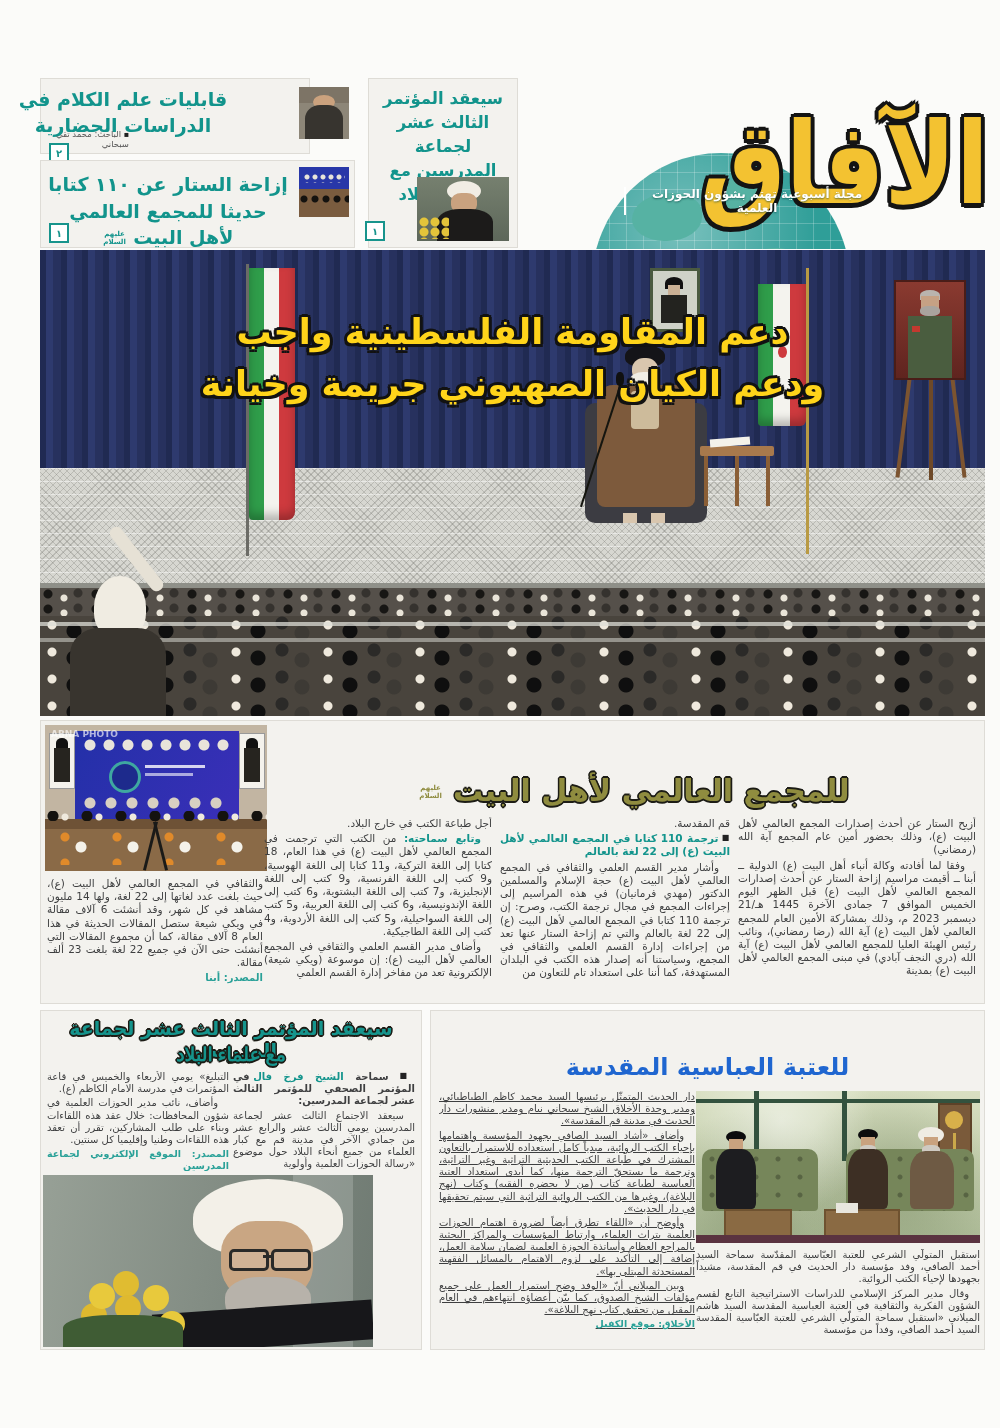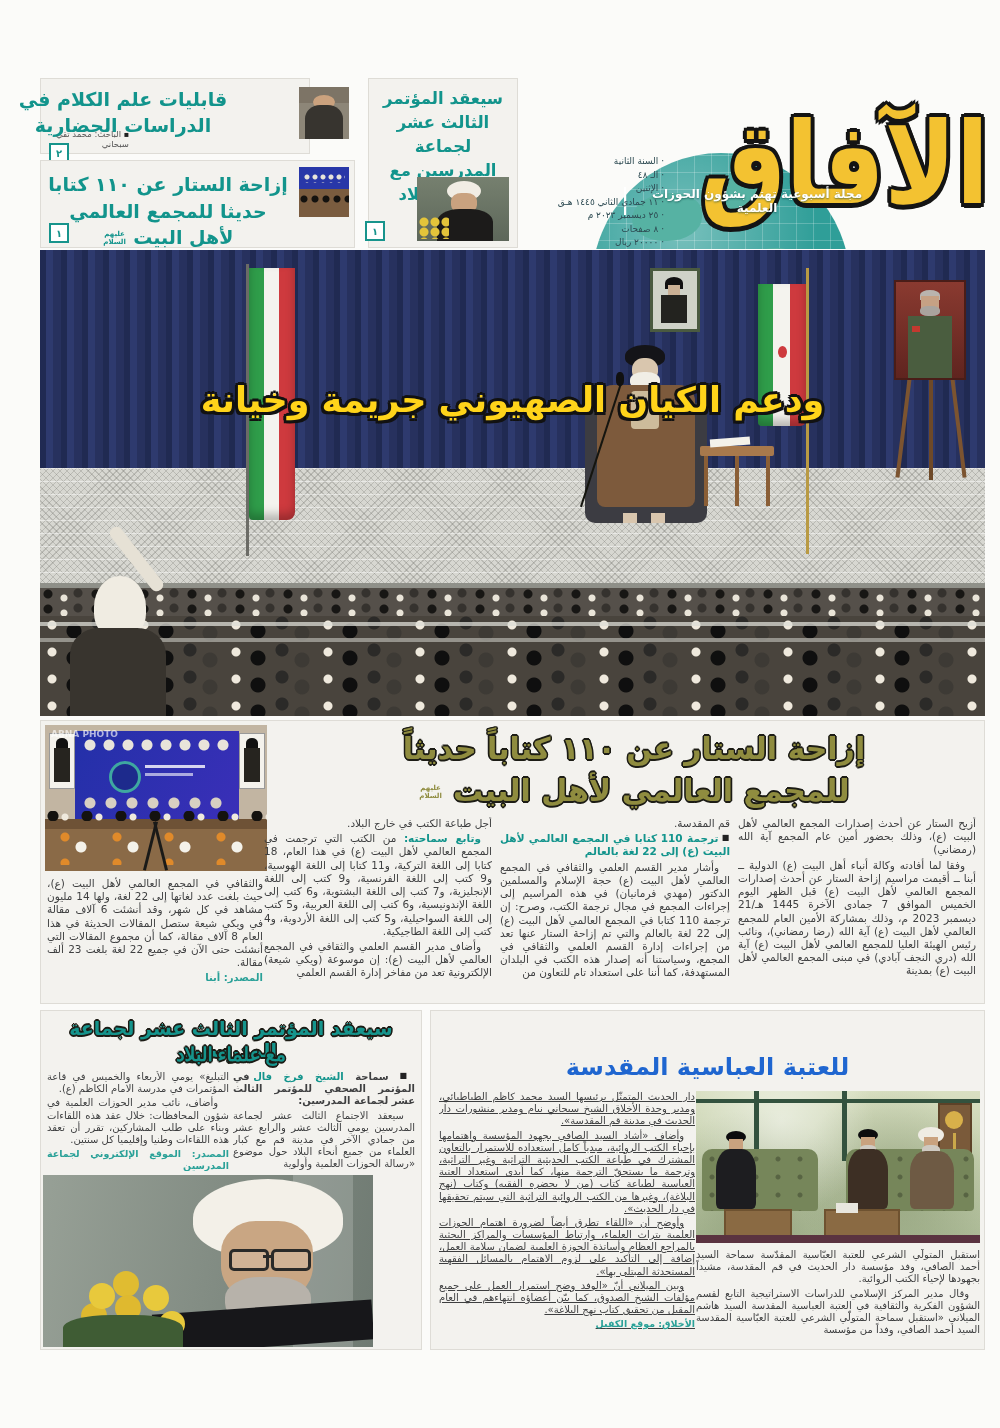--- a/index.html
+++ b/index.html
@@ -59,29 +59,20 @@
   <div class="abs" style="left:520px;top:75px;width:465px;height:174px;overflow:hidden;">
     <div class="abs globe" style="left:72px;top:78px;width:258px;height:258px;">
       <div class="blob" style="left:40px;top:40px;width:70px;height:48px;"></div>
       <div class="blob" style="left:120px;top:26px;width:55px;height:34px;"></div>
 
       <div class="blob" style="left:150px;top:95px;width:60px;height:42px;"></div>
     </div>
     <div class="abs" style="right:-4px;top:2px;font-size:96px;font-weight:bold;color:#f3c231;line-height:1.55;transform:scaleY(1.18);transform-origin:top right;
                 text-shadow:-3px -3px 0 #141414,3px -3px 0 #141414,-3px 3px 0 #141414,3px 3px 0 #141414,0 4px 0 #141414,0 -4px 0 #141414,4px 0 0 #141414,-4px 0 0 #141414;">الآفاق</div>
     <div class="abs" style="left:104px;top:112px;width:250px;color:#ffffff;font-size:12px;font-weight:bold;text-align:center;border-left:2px solid #fff;padding-left:6px;text-shadow:0 1px 2px rgba(0,60,60,.6);">مجلة أسبوعية تهتم بشؤون الحوزات العلمية</div>
-    <ul class="abs" style="left:4px;top:80px;width:140px;margin:0;padding:0;list-style:none;text-align:right;direction:rtl;">
-      <li class="info-li" style="font-size:9px;color:#2d4a52;line-height:1.5;">السنة الثانية</li>
-      <li class="info-li" style="font-size:9px;color:#2d4a52;line-height:1.5;">الـ ٤٨</li>
-      <li class="info-li" style="font-size:9px;color:#2d4a52;line-height:1.5;">الإثنين</li>
-      <li class="info-li" style="font-size:9px;color:#2d4a52;line-height:1.5;">١١ جمادي الثاني ١٤٤٥ هـق</li>
-      <li class="info-li" style="font-size:9px;color:#2d4a52;line-height:1.5;">٢٥ ديسمبر ٢٠٢٣ م</li>
-      <li class="info-li" style="font-size:9px;color:#2d4a52;line-height:1.5;">٨ صفحات</li>
-      <li class="info-li" style="font-size:9px;color:#2d4a52;line-height:1.5;">٢٠٠٠٠ ريال</li>
-    </ul>
   </div>
 
   <div class="abs panel" style="left:40px;top:78px;width:270px;height:76px;">
     <div class="abs" style="right:66px;top:8px;width:240px;font-size:19px;font-weight:bold;color:#12948c;text-align:center;line-height:1.35;">قابليات علم الكلام في الدراسات الحضارية</div>
     <div class="abs" style="left:258px;top:8px;width:50px;height:52px;background:linear-gradient(#7d7466 0 30%,#8d8678 30% 100%);overflow:hidden;">
       <div class="abs" style="left:14px;top:8px;width:22px;height:14px;background:#cba27e;border-radius:50%;"></div>
       <div class="abs" style="left:6px;top:18px;width:38px;height:34px;background:#37342f;border-radius:40% 40% 0 0;"></div>
     </div>
     <div class="abs byline" style="right:180px;bottom:4px;font-size:8.5px;color:#555;">الباحث: محمد تقي سبحاني</div>
     <div class="badge" style="left:8px;bottom:-10px;">٢</div>
@@ -162,21 +153,22 @@
       <div class="abs" style="left:66px;top:10px;width:4px;height:50px;background:#8a5e36;"></div>
       <div class="abs" style="left:35px;top:10px;width:4px;height:50px;background:#8a5e36;"></div>
     </div>
 
     <div class="abs" style="left:20px;top:270px;width:140px;height:196px;">
       <div class="abs" style="left:70px;top:0;width:13px;height:78px;background:#e6e1d5;transform:rotate(-38deg);border-radius:6px;"></div>
       <div class="abs" style="left:34px;top:56px;width:52px;height:62px;background:#f0ece2;border-radius:50% 50% 40% 40%;"></div>
       <div class="abs" style="left:10px;top:108px;width:96px;height:88px;background:#38342e;border-radius:30% 30% 0 0;"></div>
     </div>
 
-    <div class="abs hl-center o2" style="top:130px;font-size:35px;color:#ffd41a;z-index:5;">ودعم الكيان الصهيوني جريمة وخيانة</div>
+    <div class="abs hl-center o2" style="top:62px;font-size:35px;color:#ffd41a;z-index:5;">دعم المقاومة الفلسطينية واجب</div>
+    <div class="abs hl-center o2" style="top:114px;font-size:35px;color:#ffd41a;z-index:5;">ودعم الكيان الصهيوني جريمة وخيانة</div>
   </div>
 
   <div class="abs panel" style="left:40px;top:720px;width:945px;height:284px;">
     <div class="abs" style="left:4px;top:4px;width:222px;height:146px;background:#c2b5a2;overflow:hidden;">
       <div class="abs" style="left:30px;top:6px;width:164px;height:88px;background:linear-gradient(120deg,#2330a8,#3a2fb8);">
         <div class="abs" style="left:8px;top:6px;width:148px;height:18px;background-image:radial-gradient(circle at 7px 8px,#e8e4da 5px,transparent 6px);background-size:19px 18px;"></div>
         <div class="abs" style="left:34px;top:30px;width:26px;height:26px;border:3px solid #3fa8a0;border-radius:50%;background:#1d2a8c;"></div>
         <div class="abs" style="left:70px;top:34px;width:60px;height:3px;background:rgba(255,255,255,.8);"></div>
         <div class="abs" style="left:70px;top:42px;width:48px;height:3px;background:rgba(255,255,255,.6);"></div>
         <div class="abs" style="left:8px;top:64px;width:148px;height:16px;background-image:radial-gradient(circle at 7px 8px,#d8d0c2 5px,transparent 6px);background-size:21px 16px;"></div>
@@ -191,21 +183,20 @@
       </div>
       <div class="abs" style="left:0;top:94px;width:222px;height:52px;background:#8a6a47;"></div>
       <div class="abs" style="left:0;top:94px;width:222px;height:10px;background:#6e5236;"></div>
       <div class="abs" style="left:0;top:86px;width:222px;height:10px;background-image:radial-gradient(circle at 8px 5px,#14120f 5px,transparent 6px),radial-gradient(circle at 20px 6px,#efe9dd 3px,transparent 4px);background-size:34px 10px;"></div>
       <div class="abs" style="left:10px;top:104px;width:200px;height:36px;background-image:radial-gradient(circle at 10px 8px,#e08a2a 4px,transparent 5px),radial-gradient(circle at 26px 18px,#f4f2ea 5px,transparent 6px);background-size:52px 26px;"></div>
       <div class="abs" style="left:104px;top:96px;width:3px;height:50px;background:#1a1a18;transform:rotate(14deg);"></div>
       <div class="abs" style="left:114px;top:96px;width:3px;height:50px;background:#1a1a18;transform:rotate(-14deg);"></div>
       <div class="abs" style="left:6px;top:4px;color:rgba(255,255,255,.65);font-size:9px;font-weight:bold;direction:ltr;">ABNA PHOTO</div>
     </div>
 
-    <div class="abs hl-center o1" style="right:0;top:10px;width:700px;font-size:30px;color:#8f8c3f;">إزاحة الستار عن ١١٠ كتاباً حديثاً</div>
     <div class="abs hl-center" style="right:0;top:52px;width:700px;font-size:30px;color:#8f8c3f;font-weight:bold;">
       <span class="o1">للمجمع العالمي لأهل البيت</span>
       <span class="honor" style="color:#8f8c3f;">عليهم السلام</span>
     </div>
 
     <div class="abs body-txt" style="right:8px;top:96px;width:238px;height:180px;font-size:10.5px;line-height:1.26;overflow:hidden;">
       <p class="noindent">أزيح الستار عن أحدث إصدارات المجمع العالمي لأهل البيت (ع)، وذلك بحضور أمين عام المجمع آية الله (رمضاني)</p>
       <p>وفقا لما أفادته وكالة أنباء أهل البيت (ع) الدولية ــ أبنا ــ أقيمت مراسيم إزاحة الستار عن أحدث إصدارات المجمع العالمي لأهل البيت (ع) قبل الظهر اليوم الخميس الموافق 7 جمادى الآخرة 1445 هـ/21 ديسمبر 2023 م، وذلك بمشاركة الأمين العام للمجمع العالمي لأهل البيت (ع) آية الله (رضا رمضاني)، ونائب رئيس الهيئة العليا للمجمع العالمي لأهل البيت (ع) آية الله (دري النجف آبادي) في مبنى المجمع العالمي لأهل البيت (ع) بمدينة</p>
     </div>
     <div class="abs body-txt" style="right:254px;top:96px;width:230px;height:180px;font-size:10.5px;line-height:1.26;overflow:hidden;">

